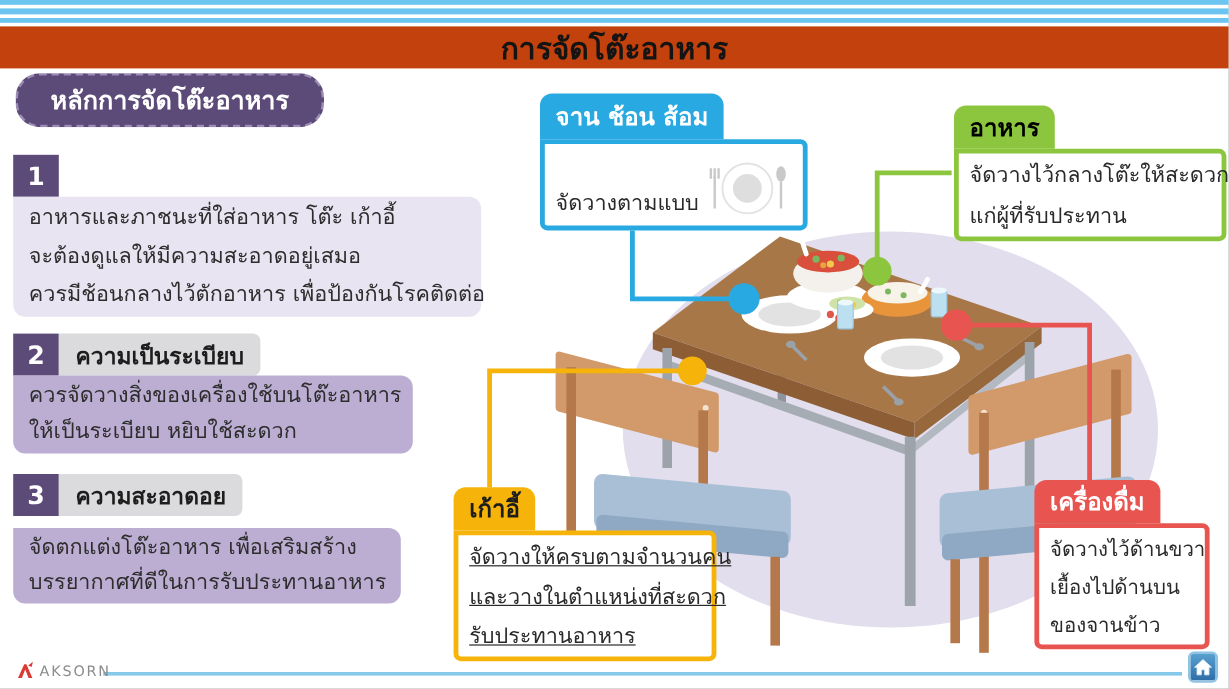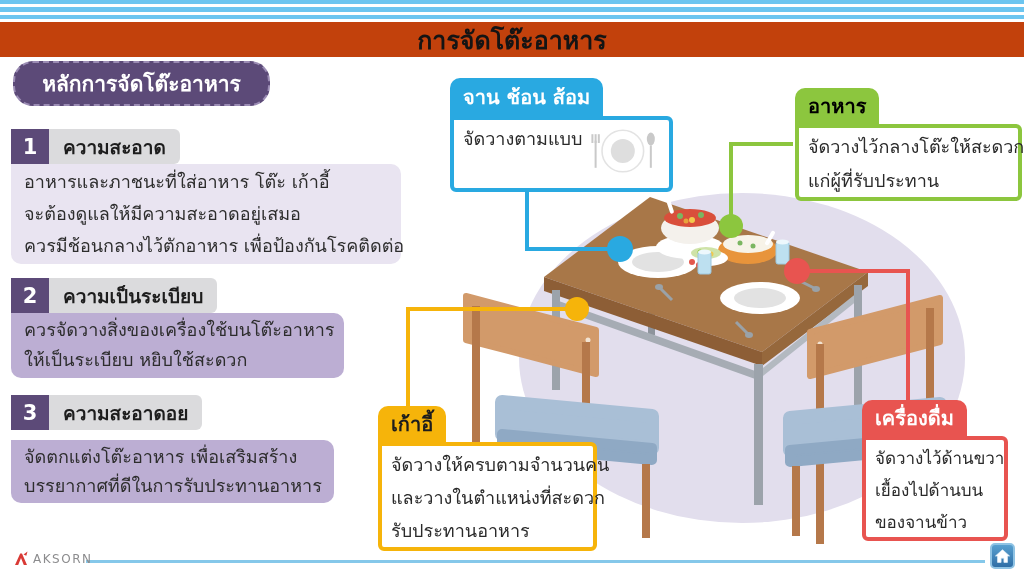--- a/index.html
+++ b/index.html
@@ -36,27 +36,27 @@
   .row1{top:129px;} .row2{top:278px;} .row3{top:395px;}
 
   
   .co-head{position:absolute;height:36px;display:flex;align-items:center;padding:0 13px;
     font-size:20px;font-weight:bold;border-radius:10px 10px 0 0;z-index:3;}
   .co-body{position:absolute;background:#ffffff;z-index:3;padding:2px 9px;color:#2a2a2a;
     font-size:18px;border-radius:0 6px 6px 6px;}
   .co-body .ln{line-height:33px;white-space:nowrap;}
   .h-blue{left:450px;top:78px;height:38px;background:#29A9E1;color:#ffffff;}
   .b-blue{left:450px;top:116px;width:223px;height:76px;border:4px solid #29A9E1;
-          display:flex;align-items:flex-start;gap:4px;}
+          display:flex;align-items:flex-end;gap:4px;}
   .h-green{left:795px;top:88px;background:#8CC63E;color:#000000;}
   .b-green{left:795px;top:124px;width:227px;height:77px;border:4px solid #8CC63E;}
   .b-green .ln{line-height:34px;}
   .h-yellow{left:378px;top:406px;background:#F6B40A;color:#1d1d1d;}
   .b-yellow{left:378px;top:442px;width:219px;height:109px;border:4px solid #F6B40A;}
-  .b-yellow .ln{line-height:33px;}
+  .b-yellow .ln{line-height:33px;text-decoration:underline;}
   .h-red{left:862px;top:400px;background:#E85450;color:#ffffff;}
   .b-red{left:862px;top:436px;width:146px;height:105px;border:4px solid #E85450;font-size:17px;}
   .b-red .ln{line-height:32px;}
 
   
   #illu{position:absolute;left:0;top:0;z-index:1;}
 
   
   .brand{position:absolute;left:13px;top:551px;display:flex;align-items:center;gap:4px;z-index:4;}
   .brand .brand-text{font-size:12px;font-weight:normal;color:#8C8C8E;letter-spacing:1.5px;}
@@ -177,21 +177,20 @@
       <circle cx="731" cy="226" r="12" fill="#8CC63E"></circle>
       <circle cx="577" cy="309" r="12" fill="#F6B40A"></circle>
       <circle cx="797" cy="271" r="13" fill="#E85450"></circle>
     </g>
   </svg>
 
   <div class="principles-header">หลักการจัดโต๊ะอาหาร</div>
 
   <div class="p-row row1">
     <div class="p-num">1</div>
-    <div class="p-label">ความสะอาด</div>
   </div>
   <div class="p-body b1">
     <div class="ln">อาหารและภาชนะที่ใส่อาหาร โต๊ะ เก้าอี้</div>
     <div class="ln">จะต้องดูแลให้มีความสะอาดอยู่เสมอ</div>
     <div class="ln">ควรมีช้อนกลางไว้ตักอาหาร เพื่อป้องกันโรคติดต่อ</div>
   </div>
 
   <div class="p-row row2">
     <div class="p-num">2</div>
     <div class="p-label">ความเป็นระเบียบ</div>

